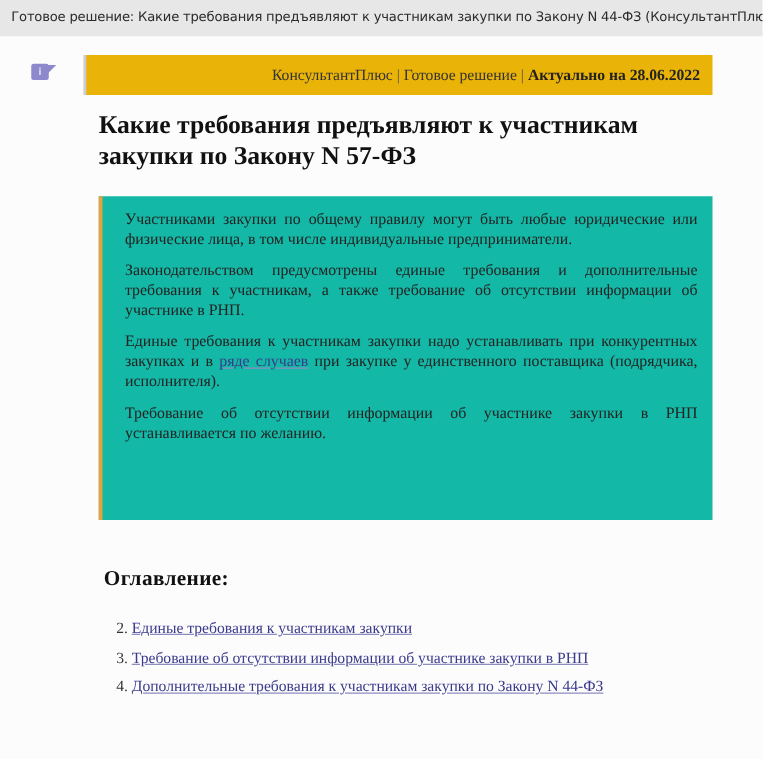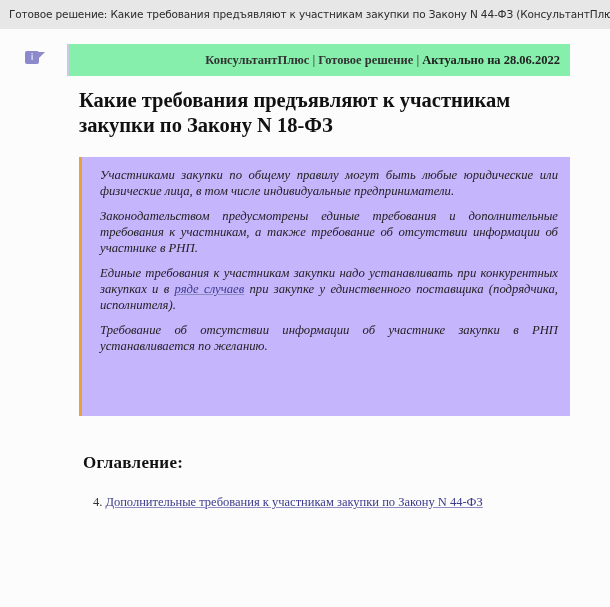--- a/index.html
+++ b/index.html
@@ -53,31 +53,30 @@
       font-size: 8px;
       line-height: 13px;
       font-weight: bold;
     }
     .meta-bar {
       position: absolute;
       left: 67px;
       top: 44px;
       width: 503px;
       height: 32px;
-      background: #86efac;
+      background: #eab308;
       border-left: 2px solid #c9cbe3;
       box-sizing: border-box;
       text-align: right;
       padding-right: 10px;
       font-family: "Liberation Serif", serif;
       font-size: 12.5px;
       color: #333;
       line-height: 32px;
       white-space: nowrap;
-      font-weight: bold;
     }
     .meta-bar .sep { color: #555; }
     .meta-bar b { color: #222; }
     .heading {
       position: absolute;
       left: 79px;
       top: 88px;
       width: 495px;
       margin: 0;
       font-family: "Liberation Serif", serif;
@@ -85,29 +84,28 @@
       font-weight: bold;
       line-height: 25px;
       color: #111;
     }
     .summary {
       position: absolute;
       left: 79px;
       top: 157px;
       width: 491px;
       height: 259px;
-      background: #c4b5fd;
+      background: #14b8a6;
       border-left: 3px solid #e9a23b;
       box-sizing: border-box;
       padding: 10px 12px 0 18px;
       font-family: "Liberation Serif", serif;
       font-size: 12.7px;
       line-height: 16px;
       color: #222;
-      font-style: italic;
     }
     .summary p {
       margin: 0 0 9px 0;
       text-align: justify;
     }
     .summary a, .toc a {
       color: #3b3a8c;
       text-decoration: underline;
       text-decoration-color: #8d8cc0;
     }
@@ -148,28 +146,34 @@
 </div>
 
 <div class="info-icon">
     <span>i</span>
   </div>
 
 <div class="meta-bar">
   <span>КонсультантПлюс</span><span class="sep"> | </span><span>Готовое решение</span><span class="sep"> | </span><b>Актуально на 28.06.2022</b>
 </div>
 
-<h1 class="heading">Какие требования предъявляют к участникам закупки по Закону N 18-ФЗ</h1>
+<h1 class="heading">Какие требования предъявляют к участникам закупки по Закону N 57-ФЗ</h1>
 
 <div class="summary">
   <p>Участниками закупки по общему правилу могут быть любые юридические или физические лица, в том числе индивидуальные предприниматели.</p>
   <p>Законодательством предусмотрены единые требования и дополнительные требования к участникам, а также требование об отсутствии информации об участнике в РНП.</p>
   <p><span>Единые требования к участникам закупки надо устанавливать при конкурентных закупках и в </span><a href="#">ряде случаев</a><span> при закупке у единственного поставщика (подрядчика, исполнителя).</span></p>
   <p>Требование об отсутствии информации об участнике закупки в РНП устанавливается по желанию.</p>
 </div>
 
 <h2 class="toc-title">Оглавление:</h2>
 
 <ul class="toc">
   <li>
+    <span class="num">2.</span><a href="#">Единые требования к участникам закупки</a>
+  </li>
+  <li>
+    <span class="num">3.</span><a href="#">Требование об отсутствии информации об участнике закупки в РНП</a>
+  </li>
+  <li>
     <span class="num">4.</span><a href="#">Дополнительные требования к участникам закупки по Закону N 44-ФЗ</a>
   </li>
 </ul>
 
 </body></html>

